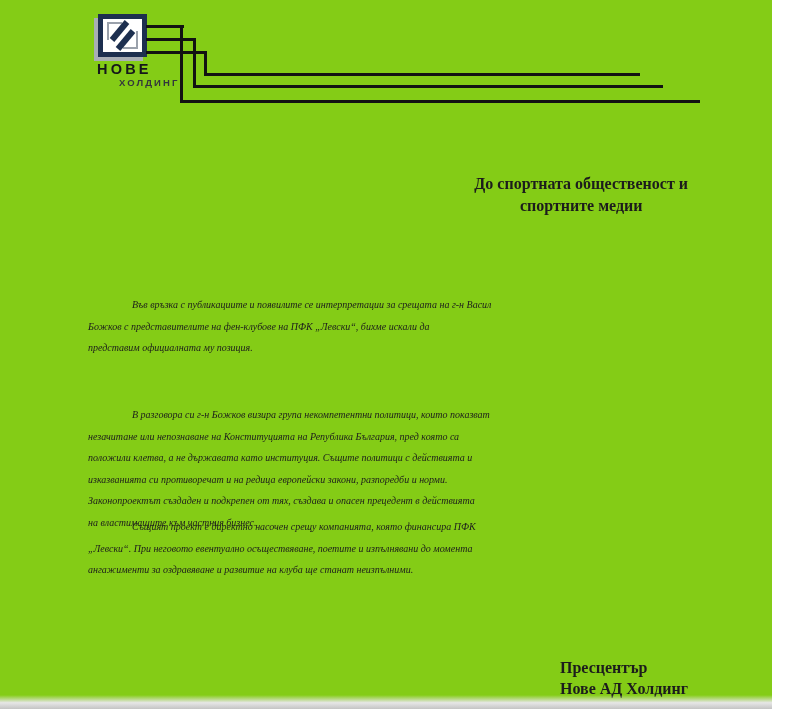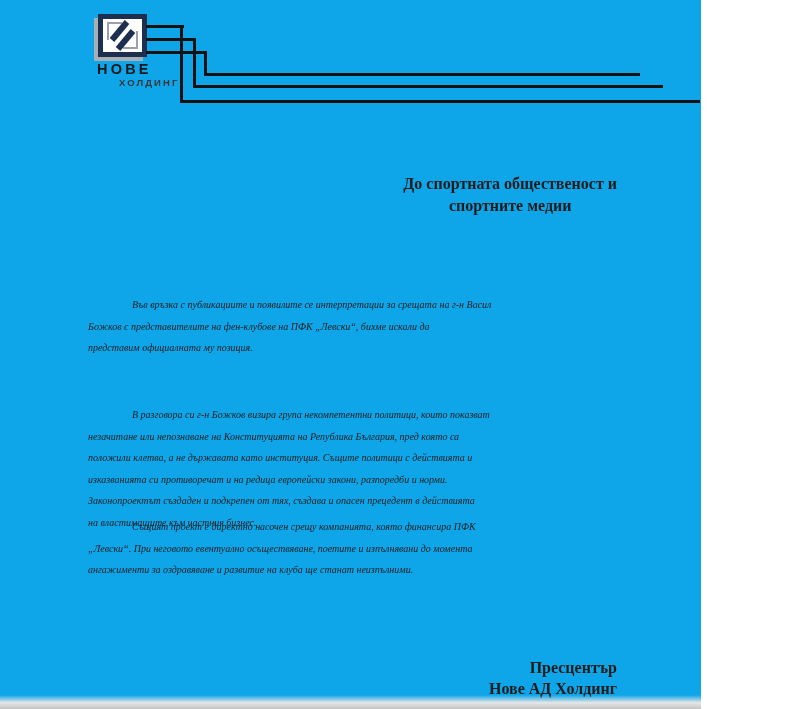--- a/index.html
+++ b/index.html
@@ -1,20 +1,20 @@
 <!DOCTYPE html>
 <html style="--navy: #1d2f4f; --logo-shadow: #a9aeb5; --line: #121212; --text: #1c1c1c; --page-edge: #d8d8d8;"><head>
 <meta charset="utf-8">
 <style>
   html, body { margin: 0; padding: 0; background: #ffffff; }
   .page {
     position: relative;
-    width: 701px;
+    width: 772px;
     height: 709px;
-    background: #0ea5e9;
+    background: #84cc16;
     overflow: hidden;
     font-family: "Liberation Serif", "DejaVu Serif", serif;
     color: var(--text, #1c1c1c);
   }
 
   
   .logo-mark {
     position: absolute;
     left: 98px;
     top: 14px;
@@ -84,21 +84,20 @@
   .para-1 { top: 294px; }
   .para-2 { top: 378px; margin-top: 26px; }
   .para-3 { top: 516px; }
   .signature {
     position: absolute;
     top: 657px;
     right: 84px;
     font-size: 16px;
     font-weight: bold;
     line-height: 21px;
-    text-align: right;
     white-space: pre;
   }
 
   
   .page-edge {
     position: absolute;
     left: 797px;
     top: 13px;
     width: 1px;
     height: 696px;

